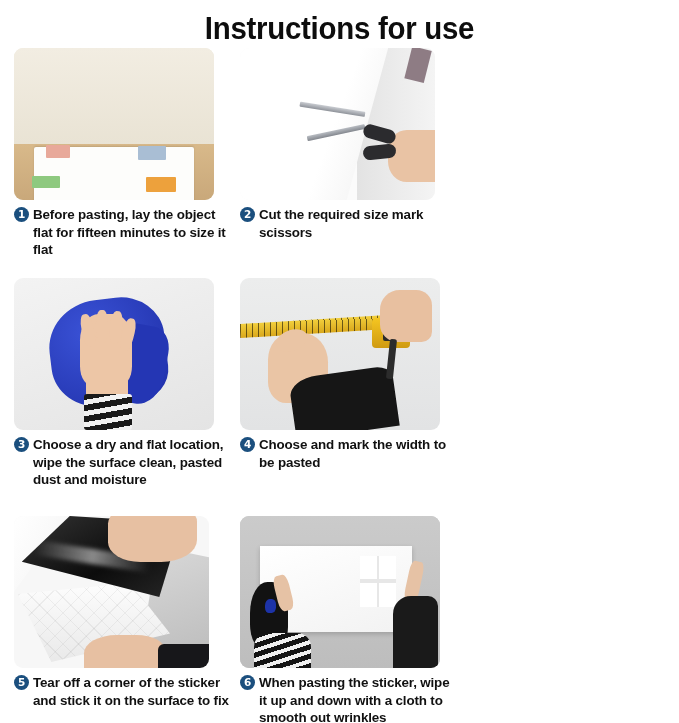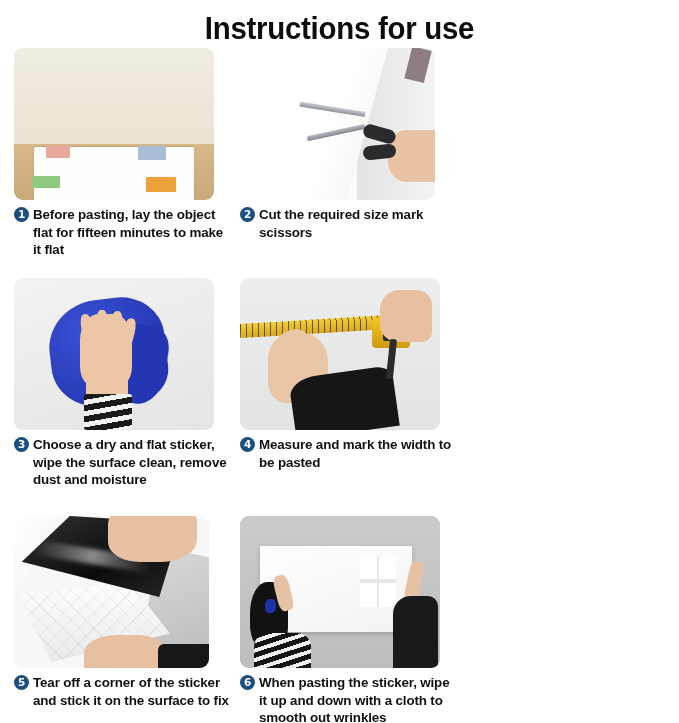--- a/index.html
+++ b/index.html
@@ -224,21 +224,21 @@
         <div class="wall"></div>
         <div class="desk"></div>
         <div class="board"></div>
         <div class="bk pink"></div>
         <div class="bk blue"></div>
         <div class="bk green"></div>
         <div class="bk orange"></div>
       </div>
       <div class="caption">
         <span class="badge">1</span>
-        <span class="ctext">Before pasting, lay the object flat for fifteen minutes to make it flat</span>
+        <span class="ctext">Before pasting, lay the object flat for fifteen minutes to size it flat</span>
       </div>
     </div>
 
     <div class="cell r1 c2">
       <div class="photo p2">
         <div class="shadow"></div>
         <div class="sheet"></div>
         <div class="tip"></div>
         <div class="blade1"></div>
         <div class="blade2"></div>
@@ -259,40 +259,40 @@
         <div class="hand"></div>
         <div class="fg a"></div>
         <div class="fg b"></div>
         <div class="fg c"></div>
         <div class="fg d"></div>
         <div class="wrist"></div>
         <div class="slv"></div>
       </div>
       <div class="caption">
         <span class="badge">3</span>
-        <span class="ctext">Choose a dry and flat sticker, wipe the surface clean, remove dust and moisture</span>
+        <span class="ctext">Choose a dry and flat location, wipe the surface clean, pasted dust and moisture</span>
       </div>
     </div>
 
     <div class="cell r2 c1">
       <div class="photo p4">
         <div class="tape"></div>
         <div class="ticks"></div>
         <div class="hand2"></div>
         <div class="thumb"></div>
         <div class="sleeve"></div>
         <div class="case">
             <i></i>
           </div>
         <div class="hand1"></div>
         <div class="pen"></div>
       </div>
       <div class="caption">
         <span class="badge">4</span>
-        <span class="ctext">Measure and mark the width to be pasted</span>
+        <span class="ctext">Choose and mark the width to be pasted</span>
       </div>
     </div>
 
     <div class="cell r2 c2">
       <div class="photo p5">
         <div class="white1"></div>
         <div class="grey"></div>
         <div class="liner"></div>
         <div class="black"></div>
         <div class="sheen"></div>

